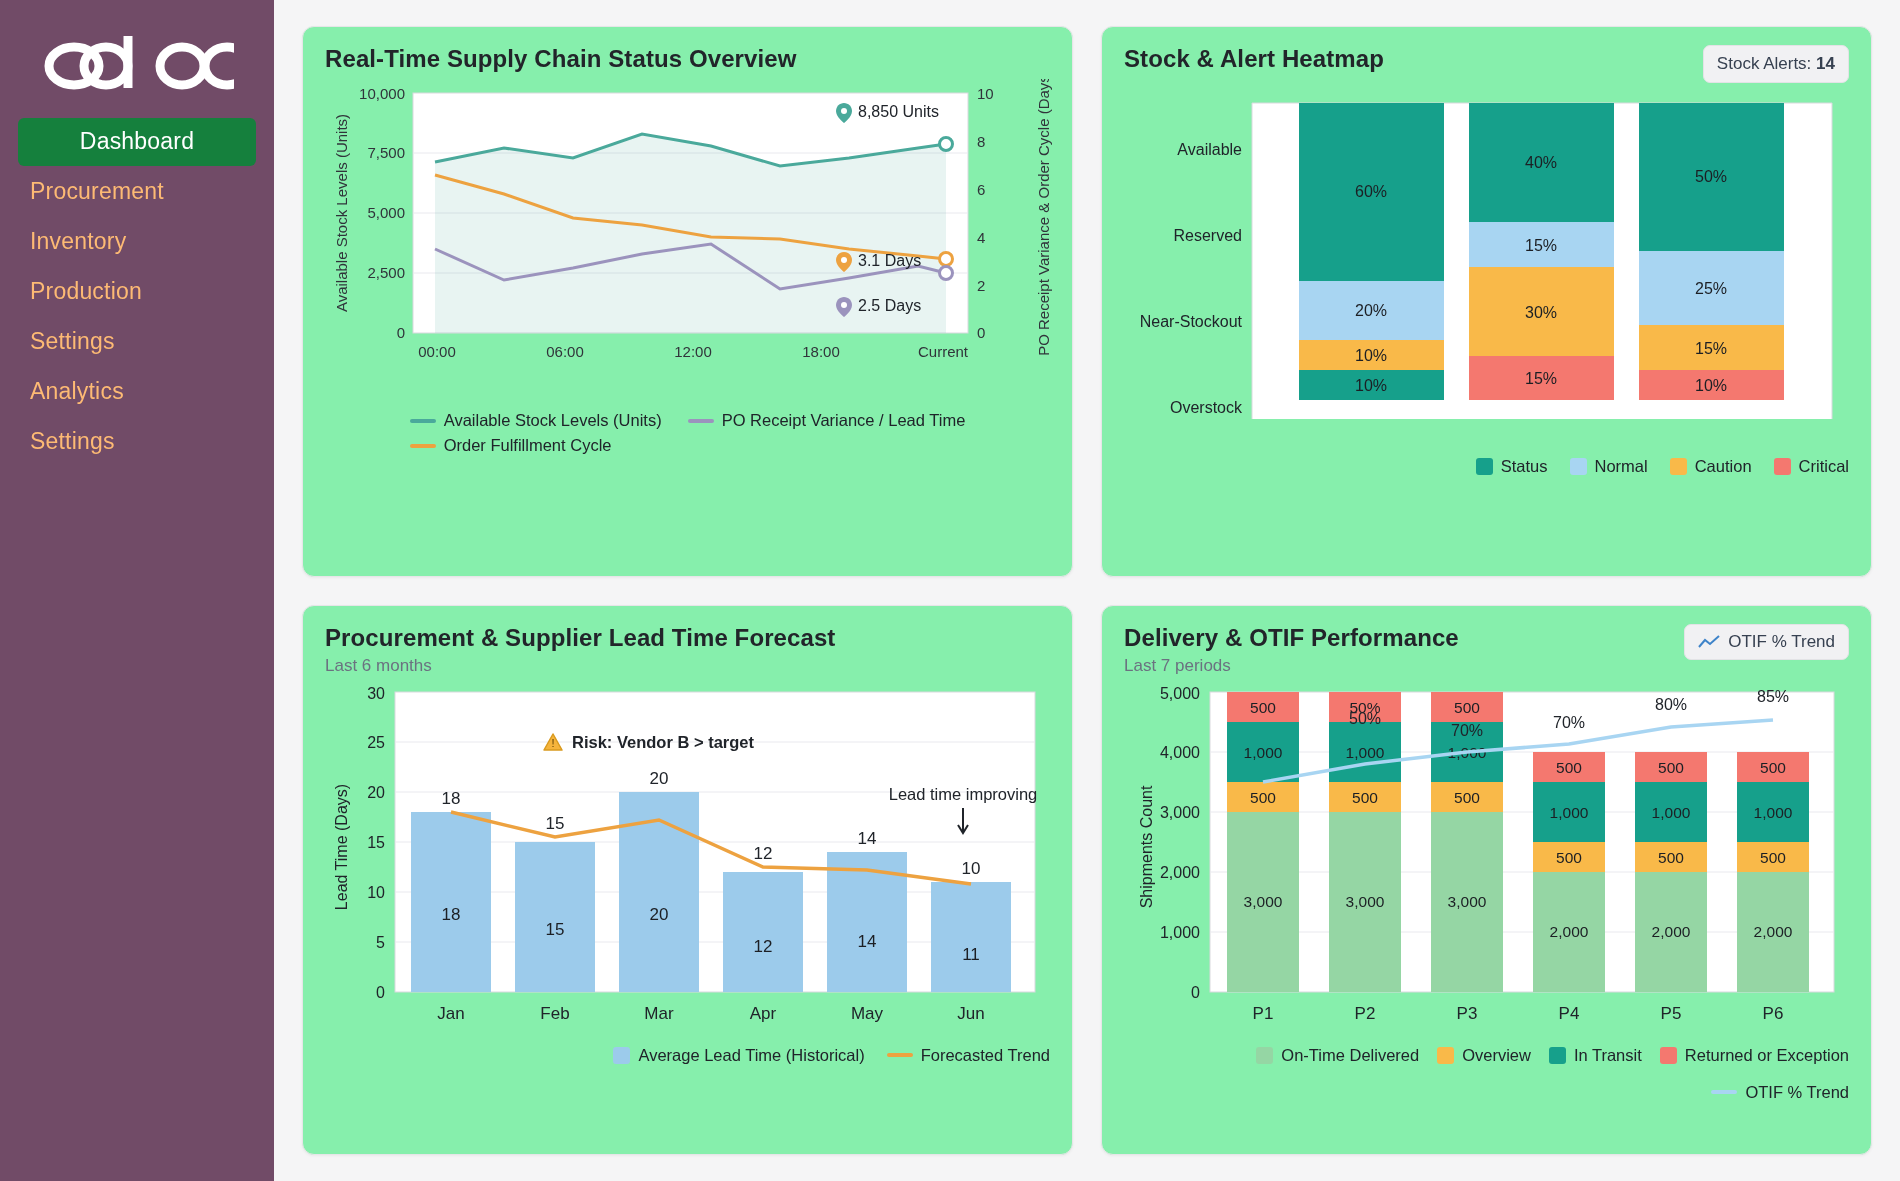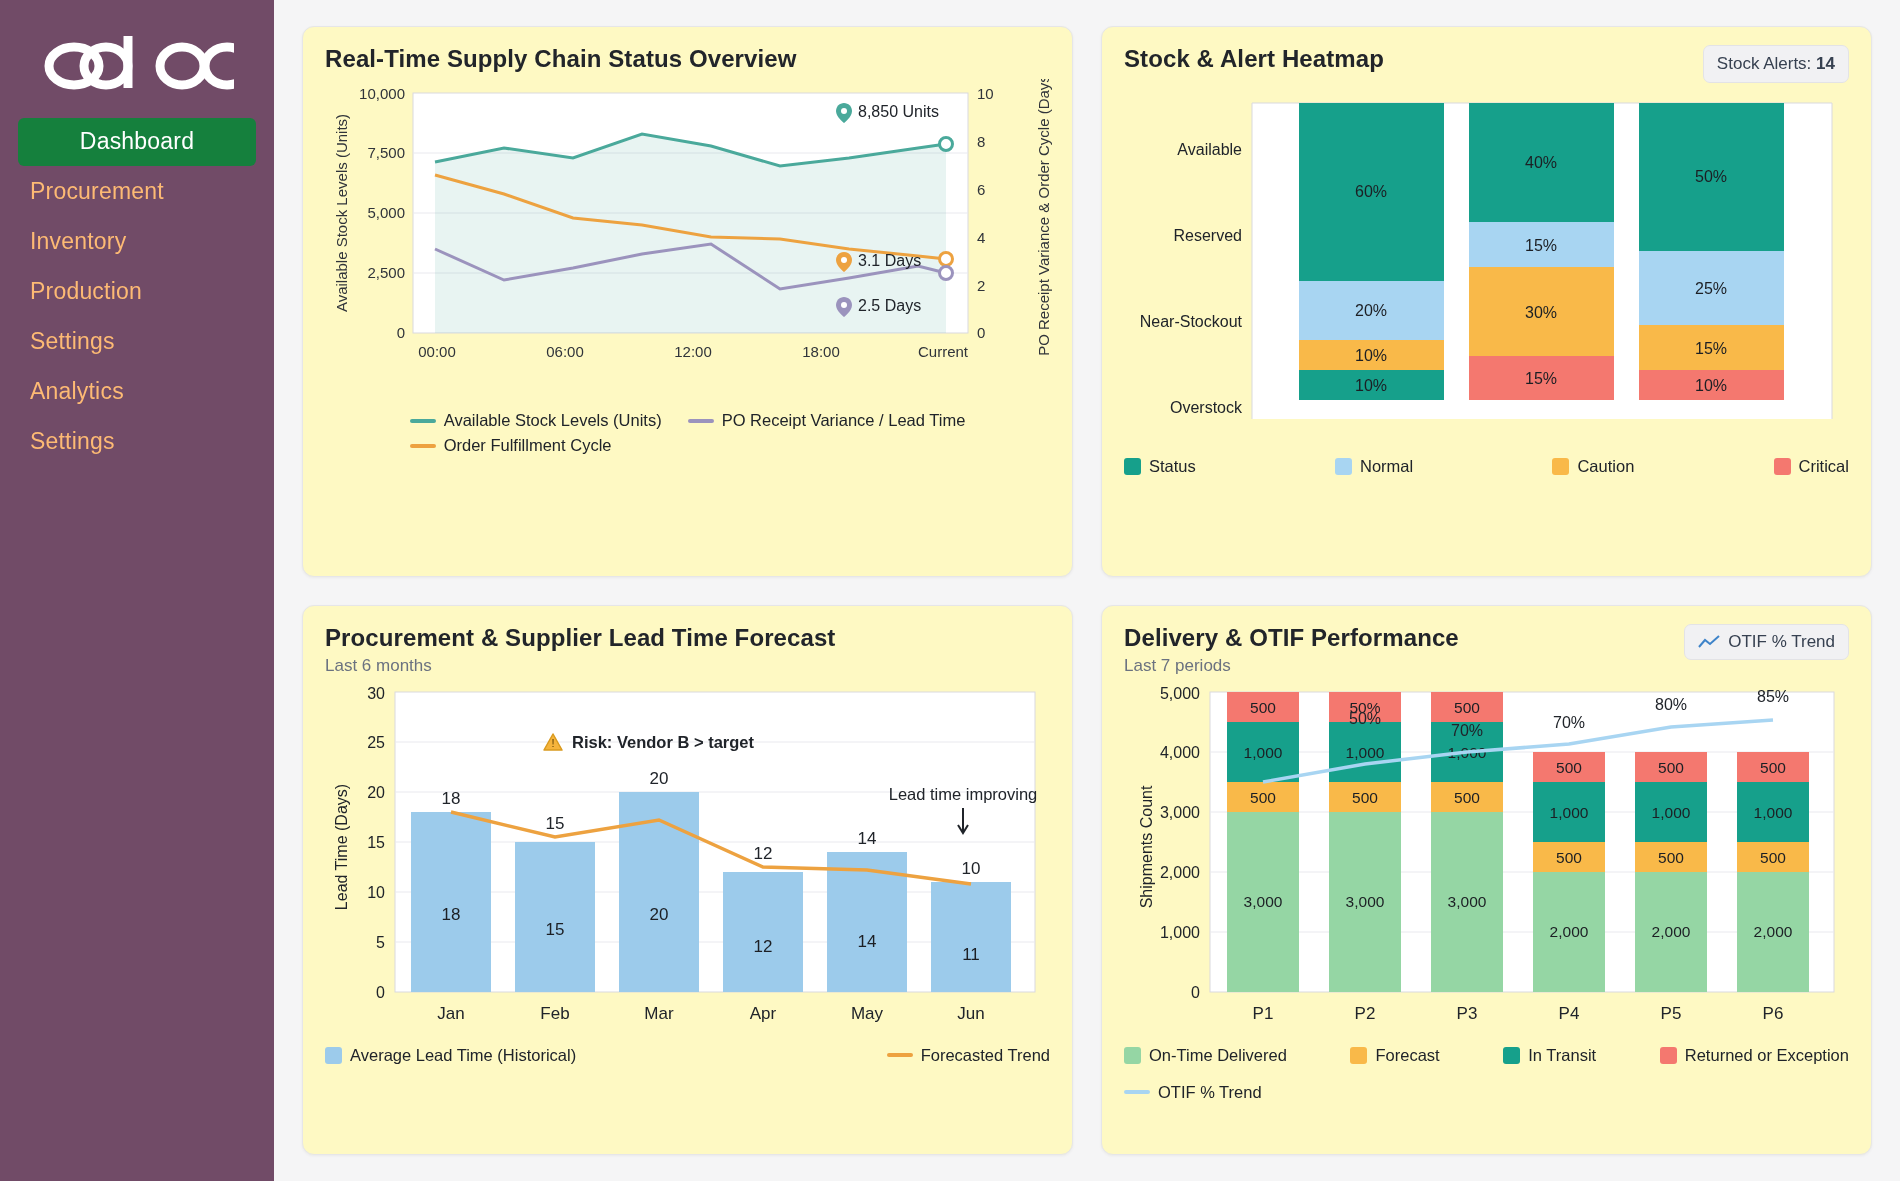--- a/index.html
+++ b/index.html
@@ -36,21 +36,21 @@
   
   .main {
     flex: 1 1 auto;
     padding: 26px 28px 26px 28px;
     display: grid;
     grid-template-columns: 1fr 1fr;
     grid-template-rows: 1fr 1fr;
     gap: 28px 28px;
   }
   .card {
-    background: #fef9c3;
+    background: #86efac;
     border: 1px solid #e6e6e8;
     border-radius: 12px;
     box-shadow: 0 1px 3px rgba(0,0,0,.05);
     padding: 18px 22px 14px 22px;
     position: relative;
     overflow: hidden;
   }
   .card-head { display: flex; align-items: flex-start; justify-content: space-between; }
   .card-title { font-size: 24px; font-weight: bold; color: #22252a; letter-spacing: .1px; }
   .card-sub { font-size: 17px; color: #6b7280; margin-top: 4px; }
@@ -61,21 +61,21 @@
   .badge b { font-weight: bold; }
   .pill {
     background: #f1f1f3; border: 1px solid #e3e3e6; border-radius: 7px;
     padding: 7px 13px; font-size: 17px; color: #374151; display: flex; align-items: center; gap: 8px;
   }
 
   .plot { position: relative; margin-top: 6px; }
   svg.chart { display: block; }
 
   .legend {
-    display: flex; align-items: center; justify-content: space-between;
+    display: flex; align-items: center; justify-content: flex-end;
     gap: 22px; flex-wrap: wrap; margin-top: 4px;
   }
   .legend-item { display: flex; align-items: center; gap: 8px; font-size: 16.5px; color: #20242a; }
   .sw { width: 17px; height: 17px; border-radius: 3px; display: inline-block; }
   .swline { width: 26px; height: 4px; border-radius: 3px; display: inline-block; }
 
   .legend-2col { display: grid; grid-template-columns: auto auto; gap: 6px 26px; justify-content: center; margin-top: 2px; }
 </style>
 </head>
 <body>
@@ -510,21 +510,21 @@
           <text x="28" y="165" font-size="16" fill="#20242a" text-anchor="middle" transform="rotate(-90 28 165)" font-family="Liberation Sans, sans-serif">Shipments Count</text>
         </svg>
       </div>
       <div class="legend" style="gap:18px">
         <div class="legend-item">
             <span class="sw" style="background:#95d6a4"></span>
             <span>On-Time Delivered</span>
           </div>
         <div class="legend-item">
             <span class="sw" style="background:#f9b949"></span>
-            <span>Forecast</span>
+            <span>Overview</span>
           </div>
         <div class="legend-item">
             <span class="sw" style="background:#16a08b"></span>
             <span>In Transit</span>
           </div>
         <div class="legend-item">
             <span class="sw" style="background:#f4786f"></span>
             <span>Returned or Exception</span>
           </div>
         <div class="legend-item">

